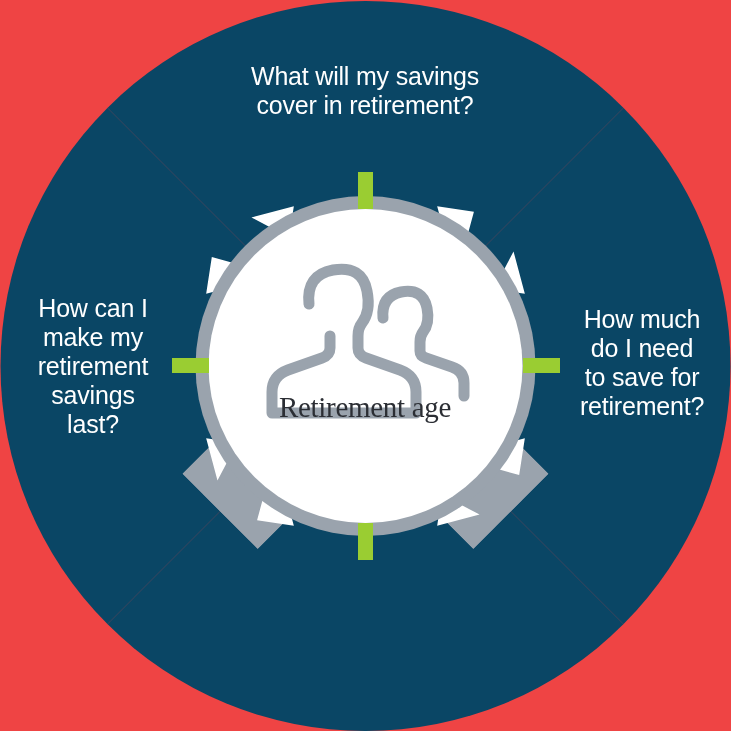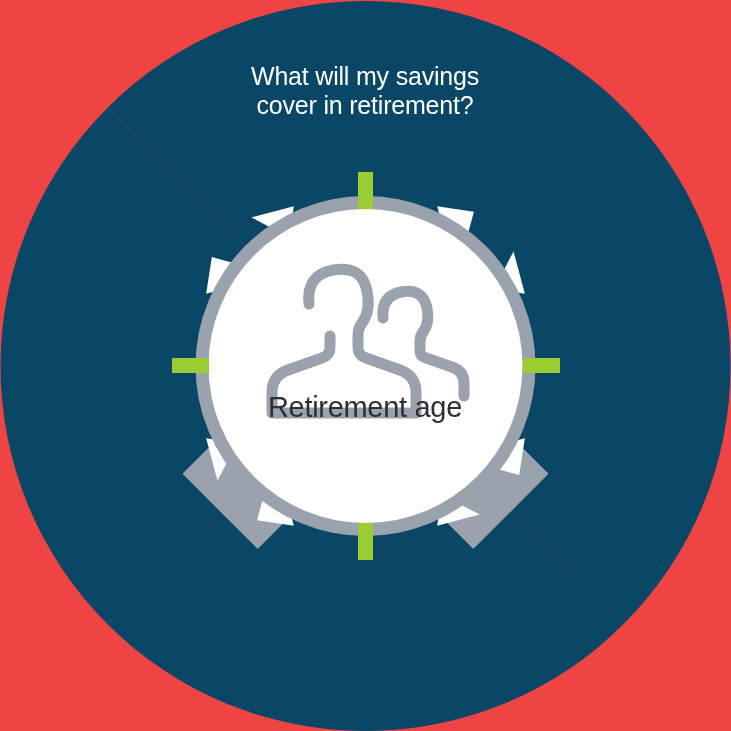--- a/index.html
+++ b/index.html
@@ -53,21 +53,21 @@
     width: 172px;
   }
   #center-label {
     position: absolute;
     left: 205px;
     top: 391px;
     width: 320px;
     text-align: center;
     color: #2b2e34;
     font-size: 29px;
-    font-family: Liberation Sans, sans-serif;
+    font-family: Liberation Serif, serif;
     letter-spacing: -0.3px;
   }
 </style>
 </head>
 <body>
 
 <div id="stage">
 
   <svg id="diagram-svg" viewBox="0 0 731 731">
     <defs>
@@ -193,18 +193,27 @@
                  q 8 -3 8 -10
                  l 0 -12"></path>
       </g>
 
     </g>
   </svg>
 
   <div class="quad-text" id="quad-text-top">What will my savings
 cover in retirement?</div>
 
-
-
+  <div class="quad-text" id="quad-text-right">How much
+do I need
+to save for
+retirement?</div>
+
+
+  <div class="quad-text" id="quad-text-left">How can I
+make my
+retirement
+savings
+last?</div>
 
   <div id="center-label">Retirement age</div>
 
 </div>
 
 </body></html>

